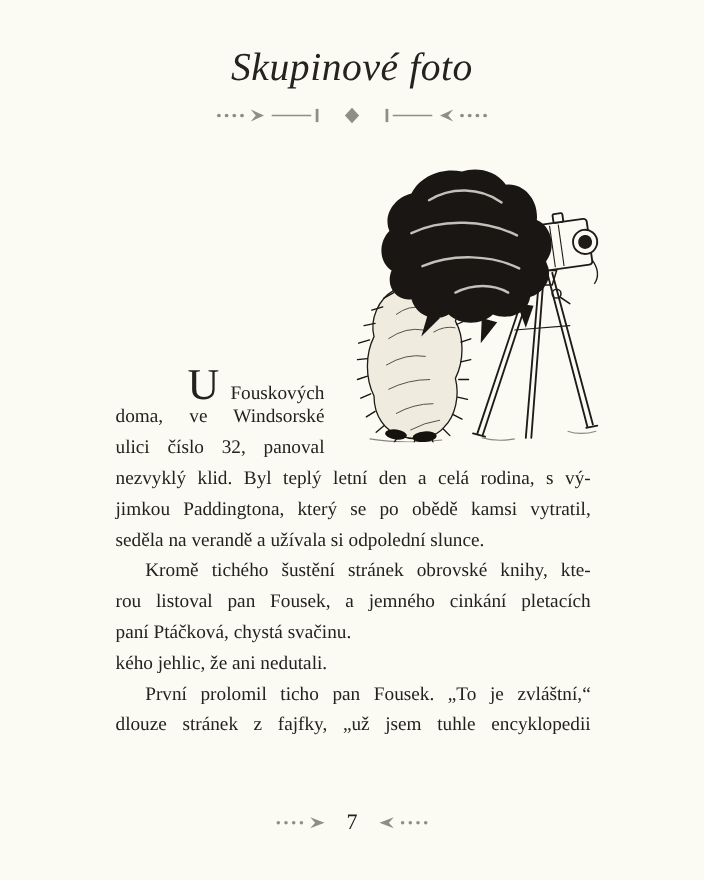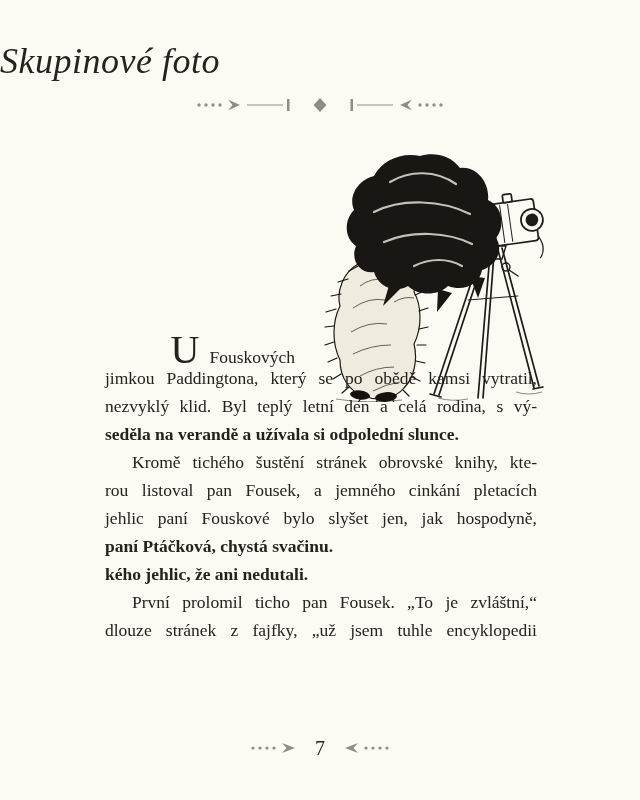--- a/index.html
+++ b/index.html
@@ -4,31 +4,31 @@
 <style>
   * { box-sizing: border-box; }
   html, body { margin: 0; padding: 0; background: #e9e8e3; }
   .page {
     position: relative; width: 640px; height: 800px; margin: 0 auto;
     background: #fbfaf3; color: #24221d; overflow: hidden;
     font-family: "Liberation Serif", "DejaVu Serif", serif;
   }
   .title {
     position: absolute; top: 40px; left: 0; width: 100%; margin: 0;
-    font-size: 36px; font-style: italic; font-weight: 500;
+    text-align: center; font-size: 36px; font-style: italic; font-weight: 500;
     letter-spacing: 0.5px; color: #26231e;
   }
   .ornament { position: absolute; top: 97px; left: 0; width: 100%; text-align: center; }
   .illustration { position: absolute; left: 320px; top: 146px; width: 258px; height: 256px; margin: 0; }
   .body { position: absolute; left: 105px; top: 336px; width: 432px; }
   .line { height: 28px; line-height: 28px; font-size: 17.5px; }
   .narrow { width: 190px; }
   .just { text-align: justify; text-align-last: justify; }
   .full { text-align: justify; text-align-last: justify; }
-  .full.para-end { text-align: right; text-align-last: left; font-weight: bold; }
+  .full.para-end { text-align: right; text-align-last: left; }
   .indent { text-indent: 27px; }
   .first { text-align: right; }
   .initial { font-size: 40px; line-height: 28px; margin-right: 10px; }
   .pagefoot {
     position: absolute; left: 0; top: 736px; width: 100%;
     display: flex; align-items: center; justify-content: center; gap: 18px;
   }
   .pagenum { font-size: 20px; line-height: 24px; color: #24221d; }
   .orn { display: inline-flex; align-items: center; }
 </style>
@@ -144,26 +144,30 @@
       </g>
     </svg>
   </figure>
 
   <main class="body">
     <div class="line narrow first">
       <span class="initial">U</span><span>Fouskových</span>
     </div>
     <div>
 
-    <div class="line full">jimkou Paddingtona, který se po obědě kamsi vytratil,</div>
-        <div class="line full">nezvyklý klid. Byl teplý letní den a celá rodina, s vý-</div>
+    <div class="line narrow just">doma, ve Windsorské</div>
+        <div class="line narrow just">ulici číslo 32, panoval</div>
+      </div>
+    <div>
+
+    <div class="line full">nezvyklý klid. Byl teplý letní den a celá rodina, s vý-</div>
+        <div class="line full">jimkou Paddingtona, který se po obědě kamsi vytratil,</div>
         <div class="line full para-end">seděla na verandě a užívala si odpolední slunce.</div>
         <div class="line full indent">Kromě tichého šustění stránek obrovské knihy, kte-</div>
         <div class="line full">rou listoval pan Fousek, a jemného cinkání pletacích</div>
-        <div class="line full">jehlic paní Fouskové bylo slyšet jen, jak hospodyně,</div>
         <div class="line full para-end">paní Ptáčková, chystá svačinu.</div>
         <div class="line full para-end">kého jehlic, že ani nedutali.</div>
         <div class="line full indent">První prolomil ticho pan Fousek. „To je zvláštní,“</div>
         <div class="line full">dlouze stránek z fajfky, „už jsem tuhle encyklopedii</div>
       </div>
   </main>
 
   <footer class="pagefoot">
     <span class="orn">
       <svg width="48" height="12" viewBox="0 0 48 12">

